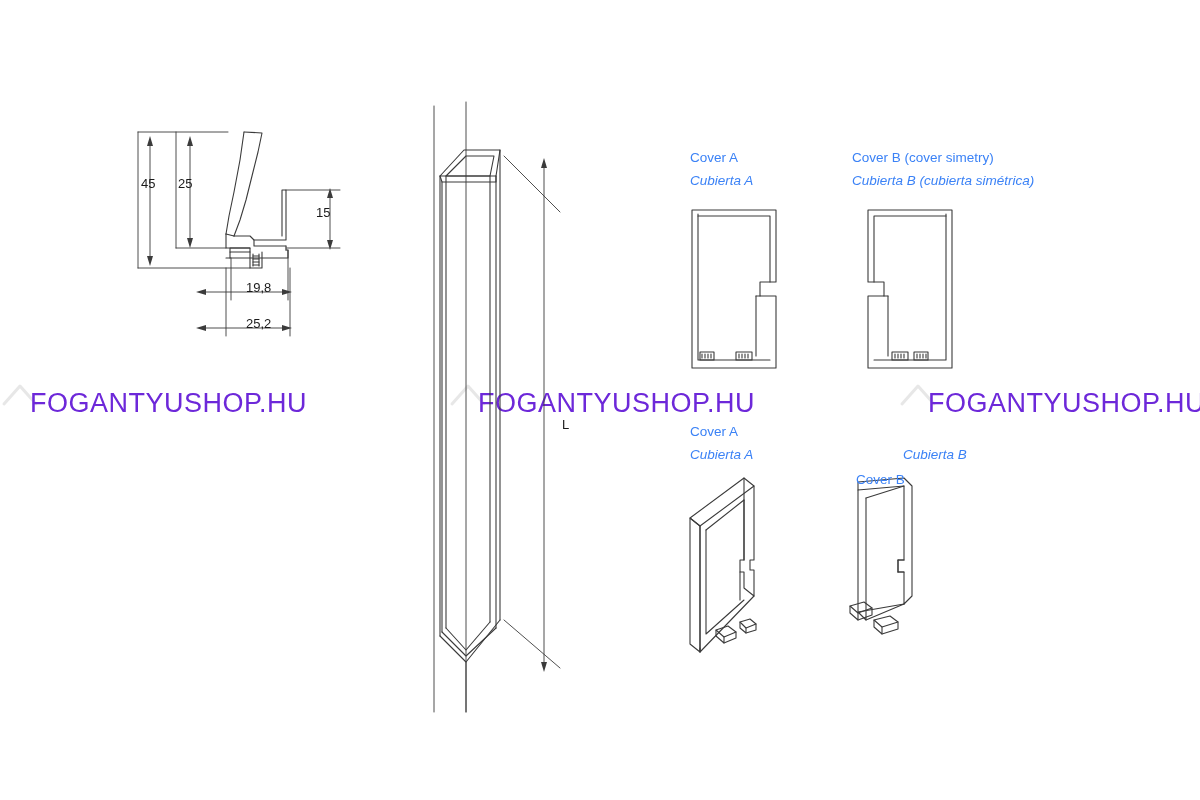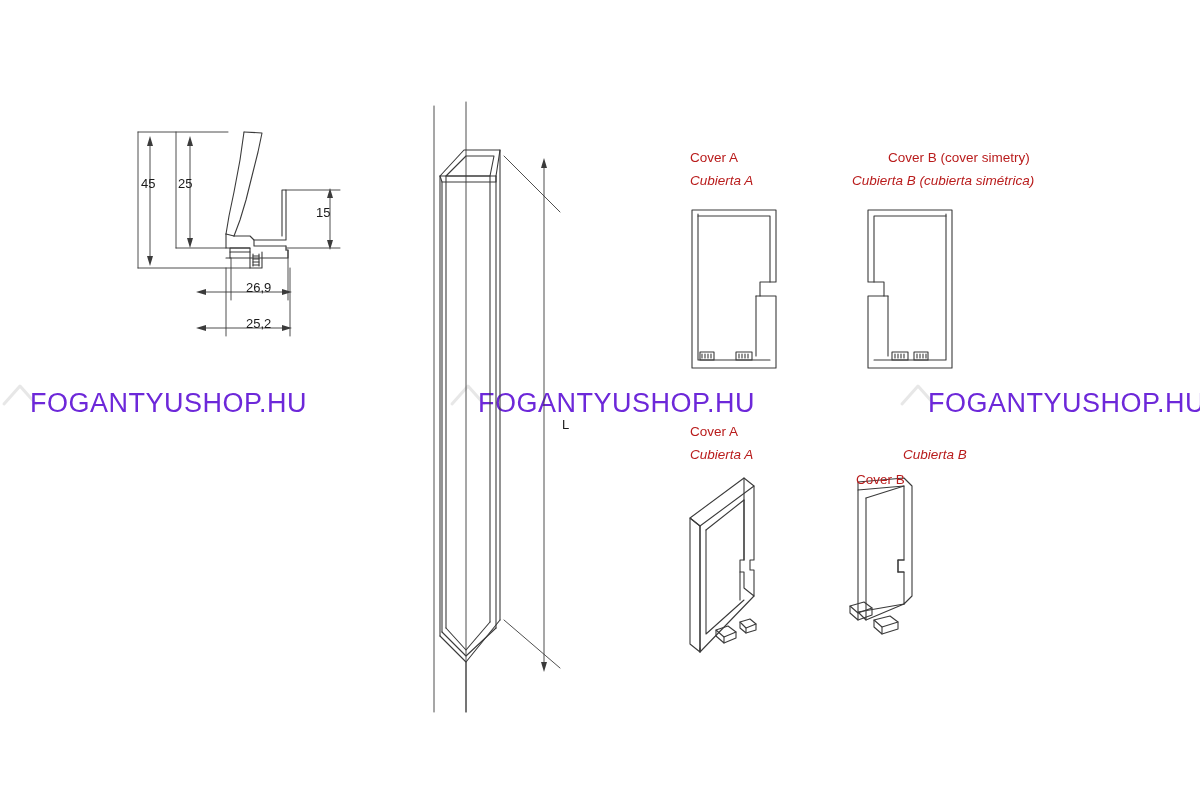--- a/index.html
+++ b/index.html
@@ -32,21 +32,21 @@
     font-family: "Liberation Sans", sans-serif;
     font-size: 27px;
     letter-spacing: 0.5px;
     color: #6d28d9;
     white-space: nowrap;
     user-select: none;
   }
   .lbl {
     position: absolute;
     font-size: 13.5px;
-    color: #b91c1c;
+    color: #3b82f6;
     white-space: nowrap;
     text-align: center;
   }
   .lbl.ital {
     font-style: italic;
   }
   .dimtxt {
     position: absolute;
     font-size: 13px;
     color: #1a1a1a;
@@ -227,30 +227,30 @@
         <path d="M898 622 L898 629 L882 634"></path>
       </g>
 
     </g>
   </svg>
 
   <div>
     <div class="dimtxt" style="left:141px; top:176px;">45</div>
     <div class="dimtxt" style="left:178px; top:176px;">25</div>
     <div class="dimtxt" style="left:316px; top:205px;">15</div>
-    <div class="dimtxt" style="left:246px; top:280px;">26,9</div>
+    <div class="dimtxt" style="left:246px; top:280px;">19,8</div>
     <div class="dimtxt" style="left:246px; top:316px;">25,2</div>
     <div class="dimtxt" style="left:562px; top:417px;">L</div>
   </div>
 
   <div>
     <div class="lbl" style="left:690px; top:150px;">Cover A</div>
     <div class="lbl ital" style="left:690px; top:173px;">Cubierta A</div>
 
-    <div class="lbl" style="left:852px; top:150px;margin-left:36px;">Cover B (cover simetry)</div>
+    <div class="lbl" style="left:852px; top:150px;">Cover B (cover simetry)</div>
     <div class="lbl ital" style="left:852px; top:173px;">Cubierta B (cubierta simétrica)</div>
 
     <div class="lbl" style="left:690px; top:424px;">Cover A</div>
     <div class="lbl ital" style="left:690px; top:447px;">Cubierta A</div>
 
     <div class="lbl" style="left:856px; top:424px;margin-top:48px;">Cover B</div>
     <div class="lbl ital" style="left:856px; top:447px;margin-left:47px;">Cubierta B</div>
   </div>
 
 </div>

